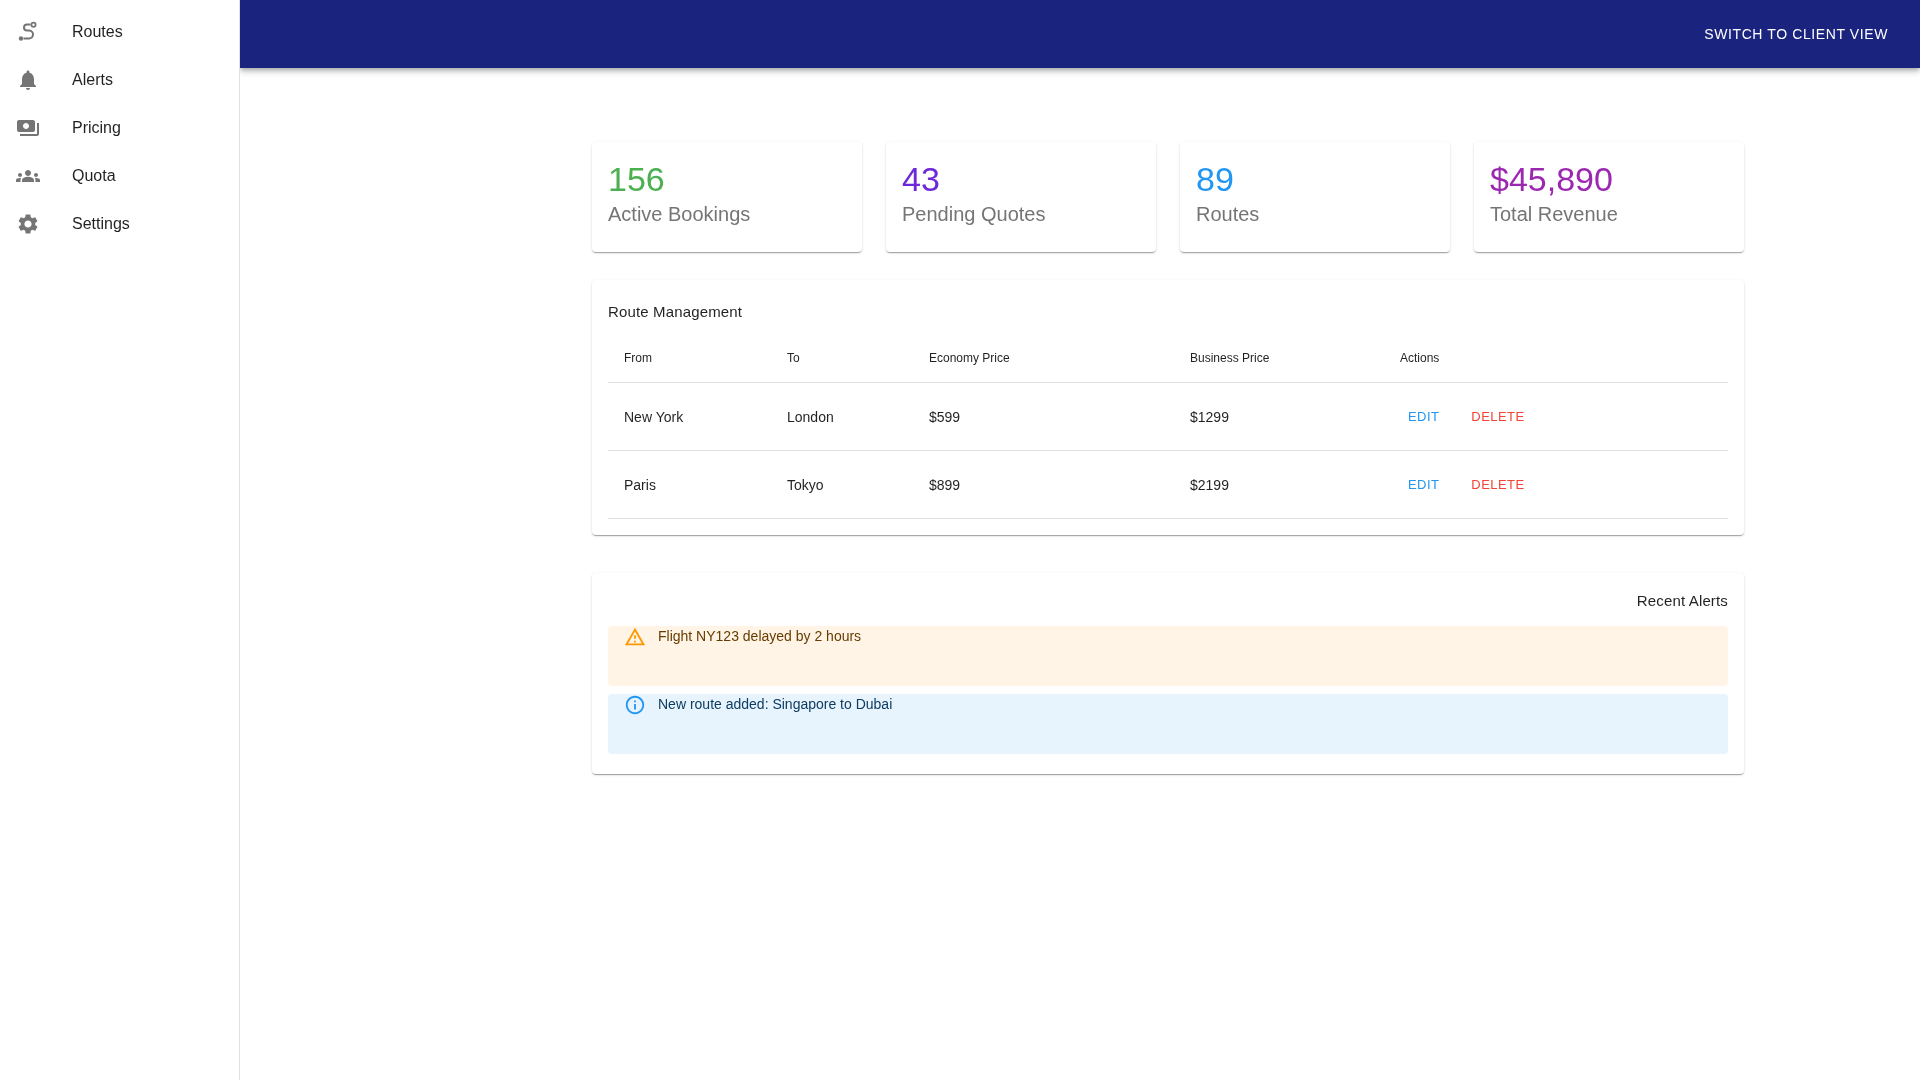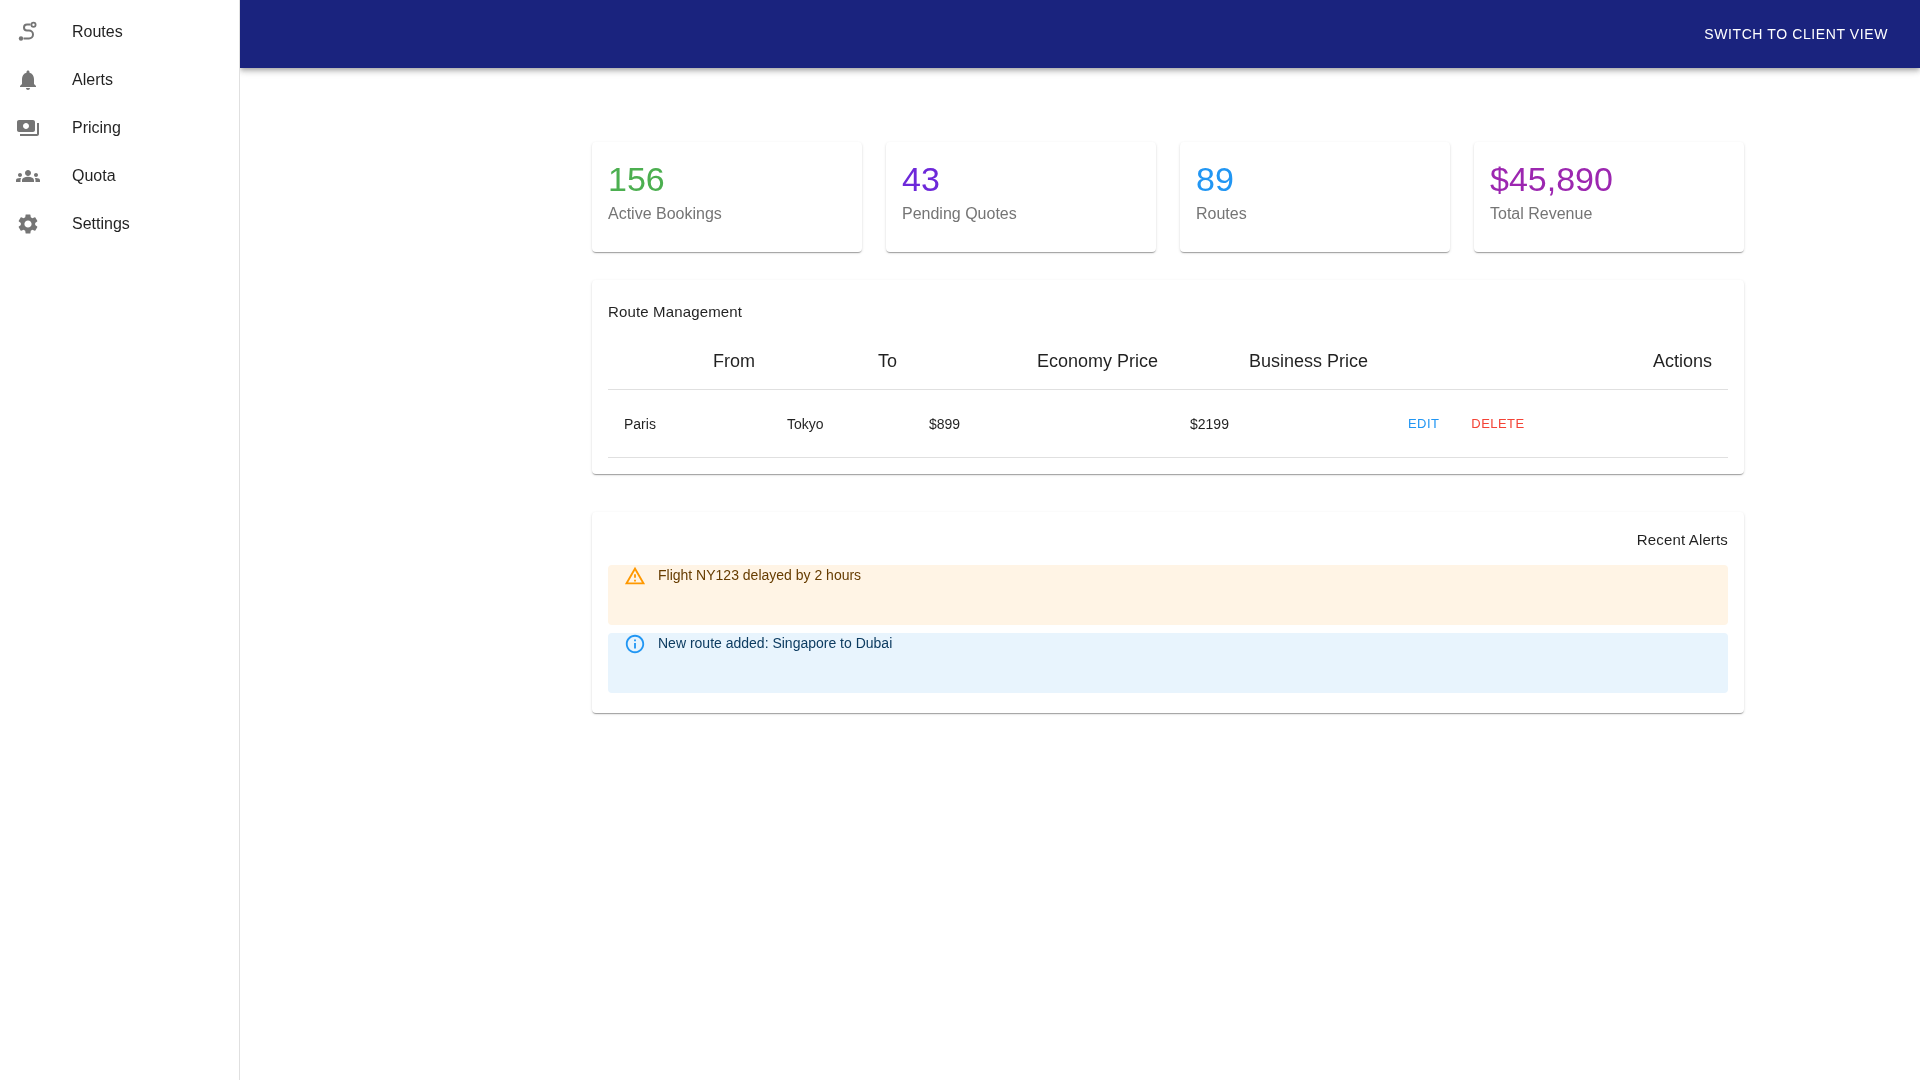--- a/index.html
+++ b/index.html
@@ -38,28 +38,28 @@
 
   .card {
     background: #fff; border-radius: 4px;
     box-shadow: 0 2px 1px -1px rgba(0,0,0,0.2), 0 1px 1px 0 rgba(0,0,0,0.14), 0 1px 3px 0 rgba(0,0,0,0.12);
   }
 
   
   .stats-row { display: flex; gap: 24px; }
   .stat-card { flex: 1; height: 110px; padding: 17px 16px; }
   .stat-value { font-size: 34px; line-height: 41px; font-weight: 400; }
-  .stat-label { font-size: 16px; line-height: 24px; color: #757575; margin-top: 2px; }
+  .stat-label { font-size: 20px; line-height: 24px; color: #757575; margin-top: 2px; }
 
   
   .section-card { margin-top: 28px; padding: 16px; }
   .section-title { font-size: 15px; font-weight: 500; line-height: 32px; letter-spacing: 0.15px; }
   table.routes { width: 100%; border-collapse: collapse; table-layout: fixed; margin-top: 6px; }
   .routes th {
-    text-align: right; font-size: 18px; font-weight: 500; color: rgba(0,0,0,0.87);
+    text-align: left; font-size: 12px; font-weight: 500; color: rgba(0,0,0,0.87);
     padding: 17px 16px; border-bottom: 1px solid #e0e0e0;
   }
   .routes td {
     font-size: 14px; font-weight: 400; color: rgba(0,0,0,0.87);
     padding: 22px 16px; border-bottom: 1px solid #e0e0e0;
   }
   .action-btn {
     background: none; border: none; font-family: inherit; cursor: pointer;
     font-size: 13px; font-weight: 500; letter-spacing: 0.45px; text-transform: uppercase;
     padding: 4px 8px; border-radius: 4px;
@@ -162,20 +162,30 @@
         <tr>
           <th>From</th>
           <th>To</th>
           <th>Economy Price</th>
           <th>Business Price</th>
           <th>Actions</th>
         </tr>
       </thead>
       <tbody>
         <tr>
+          <td>New York</td>
+          <td>London</td>
+          <td>$599</td>
+          <td>$1299</td>
+          <td>
+            <button class="action-btn" style="color: rgb(33, 150, 243);">EDIT</button>
+            <button class="action-btn" style="color: rgb(244, 67, 54);">DELETE</button>
+          </td>
+        </tr>
+        <tr>
           <td>Paris</td>
           <td>Tokyo</td>
           <td>$899</td>
           <td>$2199</td>
           <td>
             <button class="action-btn" style="color: rgb(33, 150, 243);">EDIT</button>
             <button class="action-btn" style="color: rgb(244, 67, 54);">DELETE</button>
           </td>
         </tr>
       </tbody>

